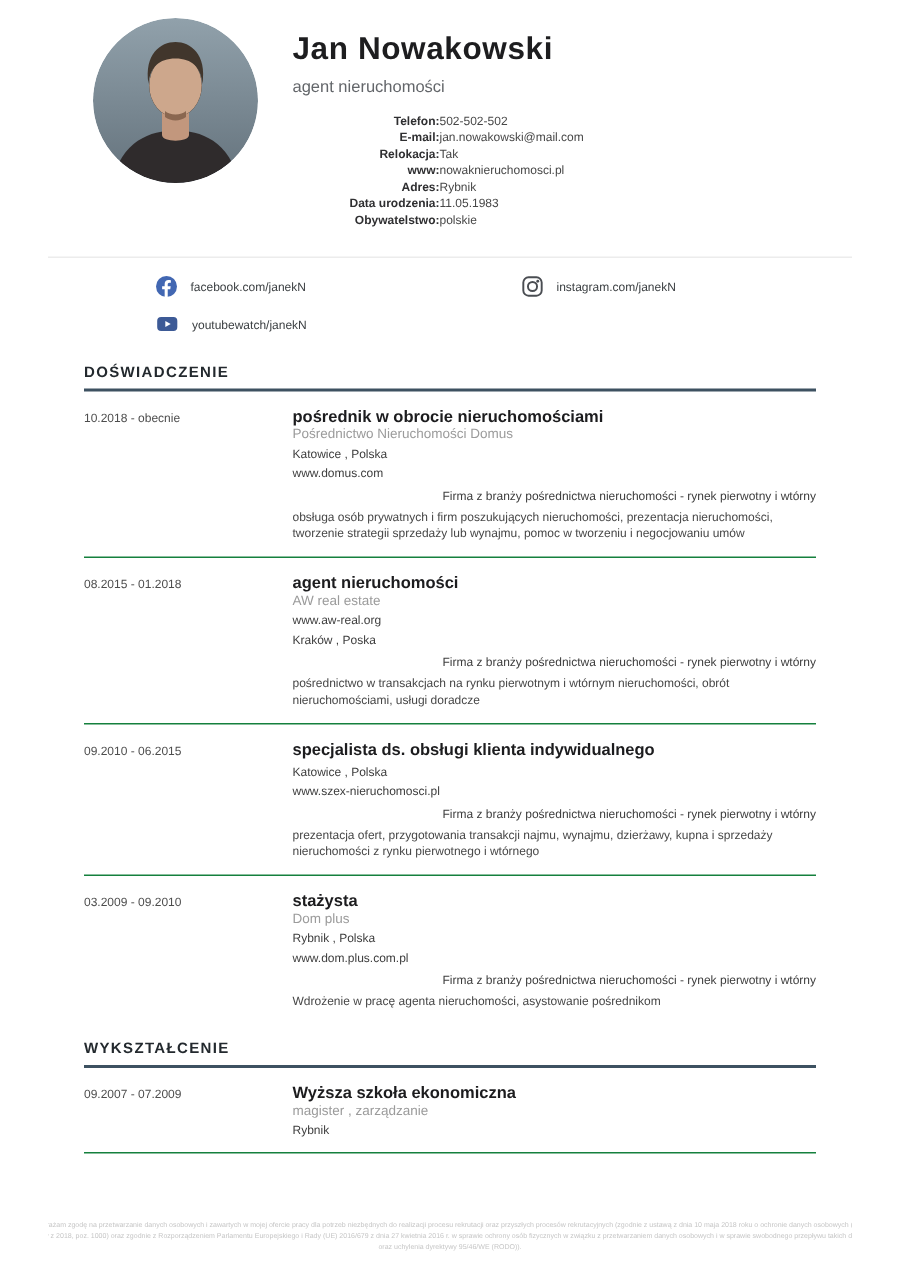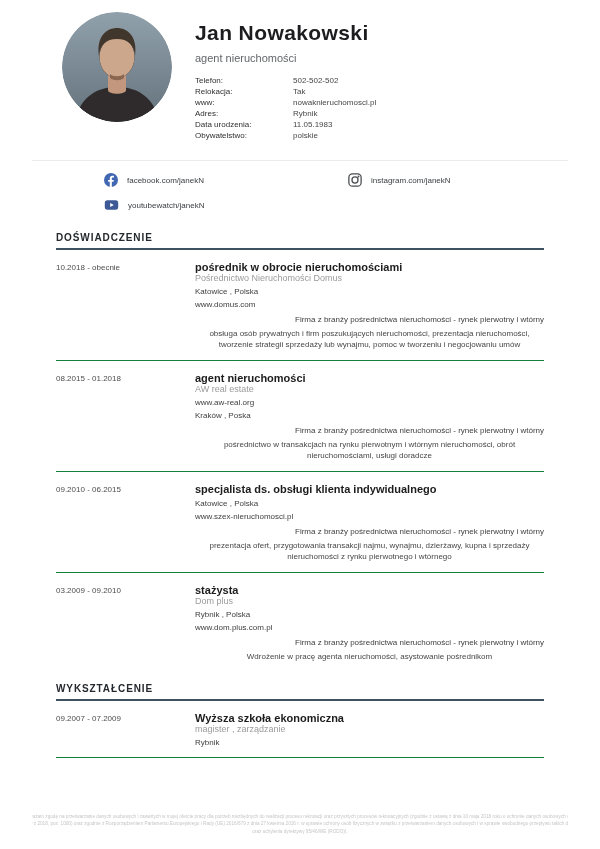--- a/index.html
+++ b/index.html
@@ -12,21 +12,21 @@
 
   
   .header { display:flex; padding:12px 24px 0 24px; }
   .photo-wrap { width:110px; height:110px; border-radius:50%; overflow:hidden; flex:0 0 auto; margin-left:6px; }
   .photo-wrap svg { display:block; }
   .header-right { margin-left:23px; padding-top:9px; }
   .name { font-size:21px; font-weight:bold; color:#1d1d1f; letter-spacing:0.4px; }
   .subtitle { font-size:11px; color:#63666a; margin-top:7px; }
   .contact { margin-top:11px; }
   .contact-row { display:flex; line-height:11px; }
-  .contact-label { width:98px; font-size:8px; font-weight:normal; color:#2f2f31; }
+  .contact-label { width:98px; font-size:8px; font-weight:bold; color:#2f2f31;text-align:right; }
   .contact-value { font-size:8px; color:#474747; }
 
   .divider { border-top:1px solid #ececec; margin:19px 0 0 0; }
 
   
   .social { display:grid; grid-template-columns:1fr 1fr; row-gap:11px; padding:12px 24px 10px 24px; }
   .social-item { display:flex; align-items:center; gap:9px; cursor:pointer;padding-left:48px; }
   .social-item svg { display:block; }
   .social-text { font-size:8px; color:#3c4043; }
   .social-item.fb { grid-column:1; grid-row:1; }
@@ -39,21 +39,21 @@
   .section-rule { border-bottom:2px solid #3d5161; margin-top:5px; }
 
   .entry { display:flex; padding:11px 0 10px 0; border-bottom:1px solid #15803d; }
   .entry.last { border-bottom:none; }
   .entry-dates { width:139px; flex:0 0 auto; font-size:8px; color:#4d4d4d; padding-top:2px; }
   .entry-body { flex:1; }
   .entry-title { font-size:11px; font-weight:bold; color:#1c1c1e; }
   .entry-company { font-size:9px; color:#9b9b9b; margin-top:0; }
   .entry-meta { font-size:8px; color:#3d3d3d; margin-top:4px; }
   .entry-firm { font-size:8px; color:#3d3d3d; margin-top:6px;text-align:right; }
-  .entry-desc { font-size:8px; color:#474747; line-height:10.5px; margin-top:5px; max-width:398px;text-align:center; }
+  .entry-desc { font-size:8px; color:#474747; line-height:10.5px; margin-top:5px; max-width:398px; }
 
   
   .footer {
     position:absolute; bottom:14px; left:50%; width:960px;
     transform:translateX(-50%) scale(0.585);
     transform-origin:50% 100%;
     font-size:8px; line-height:1.55; color:#c6c6c6; text-align:center;
   }
 </style>
 </head>
@@ -86,20 +86,24 @@
     </div>
     <div class="header-right">
       <div class="name">Jan Nowakowski</div>
       <div class="subtitle">agent nieruchomości</div>
       <div class="contact">
         <div class="contact-row">
           <span class="contact-label">Telefon:</span>
           <span class="contact-value">502-502-502</span>
         </div>
         <div class="contact-row">
+          <span class="contact-label">E-mail:</span>
+          <span class="contact-value">jan.nowakowski@mail.com</span>
+        </div>
+        <div class="contact-row">
           <span class="contact-label">Relokacja:</span>
           <span class="contact-value">Tak</span>
         </div>
         <div class="contact-row">
           <span class="contact-label">www:</span>
           <span class="contact-value">nowaknieruchomosci.pl</span>
         </div>
         <div class="contact-row">
           <span class="contact-label">Adres:</span>
           <span class="contact-value">Rybnik</span>

